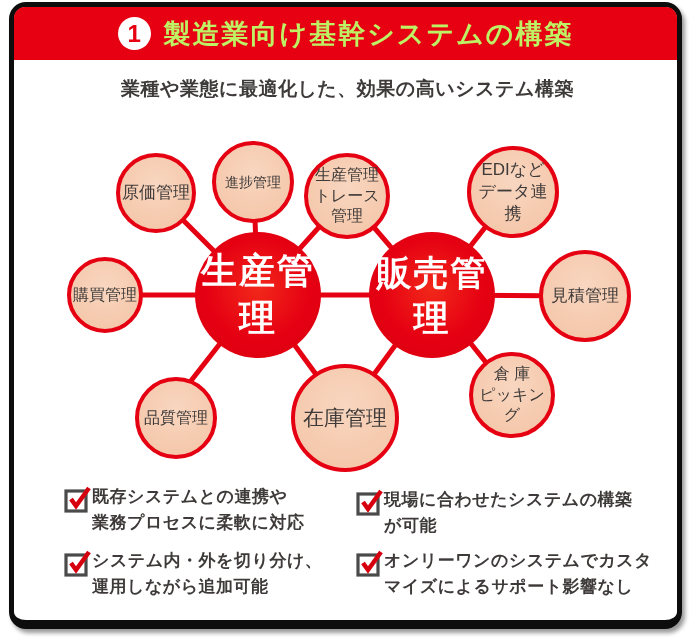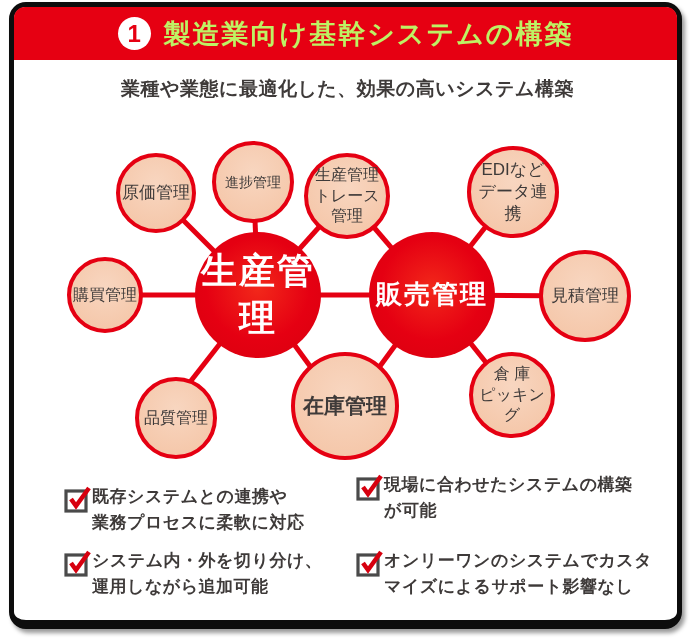--- a/index.html
+++ b/index.html
@@ -47,21 +47,21 @@
   }
   .hub{
     background:radial-gradient(circle at 50% 45%, #f back 0%, #e50012 60%);
     background:radial-gradient(circle at 50% 45%, #f2281a 0%, #e50012 55%, #d8000e 100%);
     color:#ffffff;font-weight:700;letter-spacing:2px;
   }
   
   .check-item{position:absolute;display:flex;align-items:flex-start;}
   .pos-1{left:64px;top:484px;}
   .pos-2{left:64px;top:548px;}
-  .pos-3{left:356px;top:472px;}
+  .pos-3{left:356px;top:487px;}
   .pos-4{left:356px;top:548px;}
   .checkbox-icon{width:28px;height:28px;flex:none;margin-top:1px;}
   .check-text{
     color:#3e3a39;font-size:17px;font-weight:700;line-height:1.5;
     white-space:pre-line;letter-spacing:0.5px;
   }
 </style>
 </head>
 <body>
 
@@ -95,25 +95,25 @@
     <div class="node satellite" style="left: 116px; top: 153px; width: 80px; height: 80px; font-size: 17px;">原価管理</div>
     <div class="node satellite" style="left: 212px; top: 141px; width: 82px; height: 82px; font-size: 14px;">進捗管理</div>
     <div class="node satellite" style="left: 304px; top: 153px; width: 86px; height: 86px; font-size: 16px;">生産管理
 トレース
 管理</div>
     <div class="node satellite" style="left: 467px; top: 146px; width: 92px; height: 92px; font-size: 17px;">EDIなど
 データ連携</div>
     <div class="node satellite" style="left: 67px; top: 257px; width: 76px; height: 76px; font-size: 16px;">購買管理</div>
     <div class="node satellite" style="left: 539px; top: 250px; width: 92px; height: 92px; font-size: 17px;">見積管理</div>
     <div class="node satellite" style="left: 135px; top: 377px; width: 82px; height: 82px; font-size: 16px;">品質管理</div>
-    <div class="node satellite" style="left: 291px; top: 352px; width: 108px; height: 108px; font-size: 21px; font-weight: 700;">在庫管理</div>
+    <div class="node satellite" style="left: 291px; top: 364px; width: 108px; height: 108px; font-size: 21px; font-weight: 400;">在庫管理</div>
     <div class="node satellite" style="left: 469px; top: 352px; width: 86px; height: 86px; font-size: 16px;">倉 庫
 ピッキング</div>
     <div class="node hub" style="left: 195px; top: 232px; width: 126px; height: 126px; font-size: 36px;">生産管理</div>
-    <div class="node hub" style="left: 369px; top: 232px; width: 126px; height: 126px; font-size: 26px;">販売管理</div>
+    <div class="node hub" style="left: 369px; top: 232px; width: 126px; height: 126px; font-size: 35px;">販売管理</div>
   </div>
 
 <div>
   <div class="check-item pos-1">
     <svg class="checkbox-icon" viewBox="0 0 28 28">
       <rect x="2" y="6" width="20" height="20" fill="#ffffff" stroke="#4a4a4a" stroke-width="3.2"></rect>
       <path d="M7 14 L12 21 L25 3" fill="none" stroke="#d7000f" stroke-width="4.5"></path>
     </svg>
     <span class="check-text">既存システムとの連携や
 業務プロセスに柔軟に対応</span>

